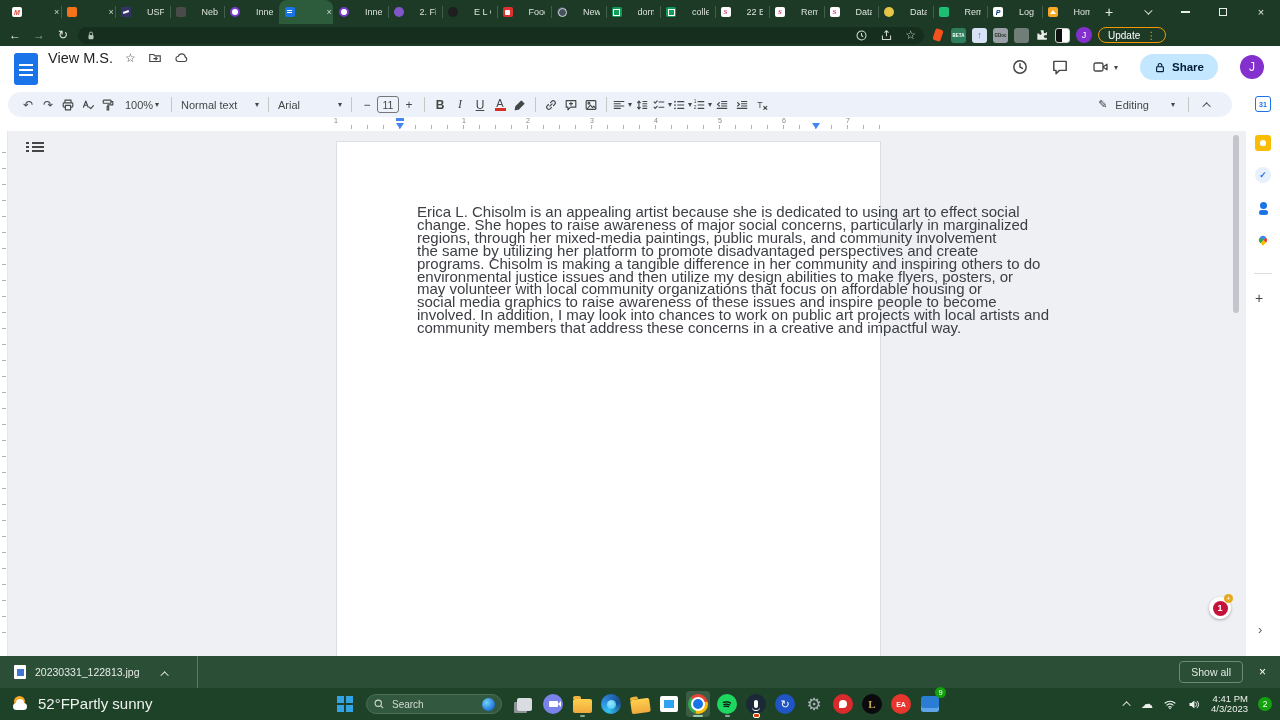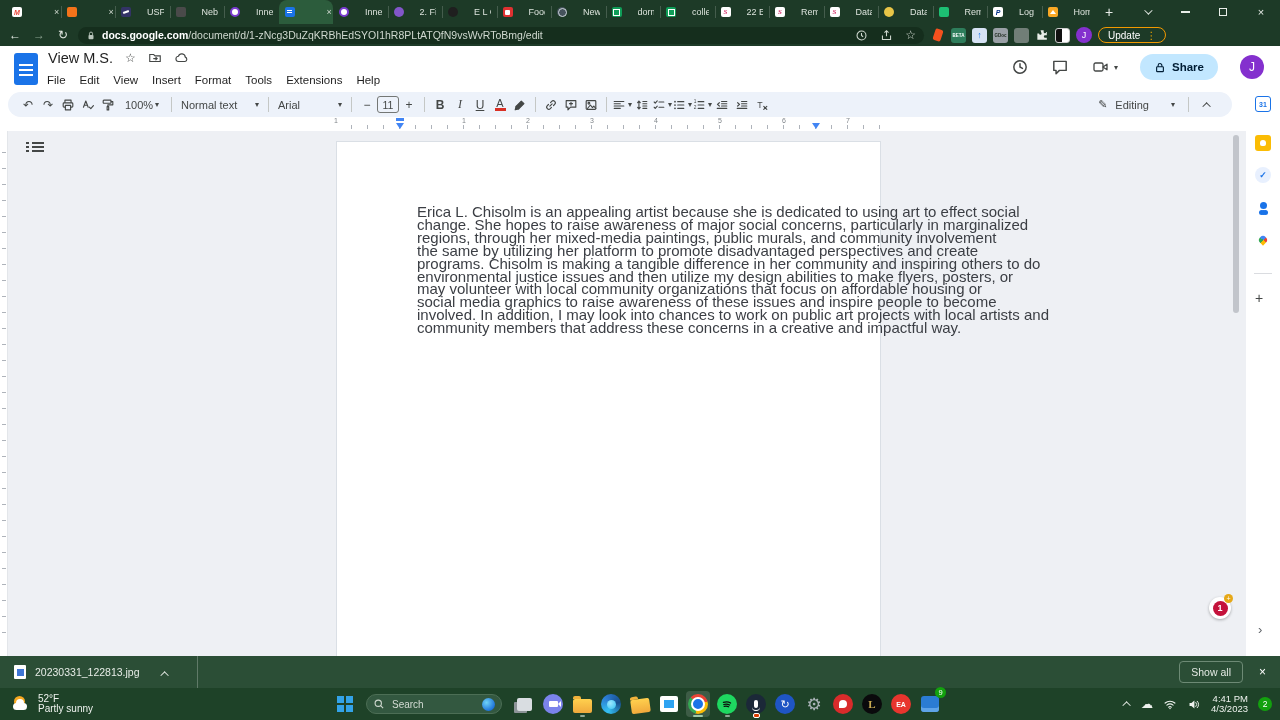--- a/index.html
+++ b/index.html
@@ -139,21 +139,21 @@
   .showall { border:1px solid #6d8a75; border-radius:4px; color:#e3e9e3; font-size:10.5px; padding:4px 11px; }
   .dl-close { color:#fff; font-size:12px; }
 
   
   #taskbar { position:absolute; left:0; top:688px; width:1280px; height:32px; background:#1e4228; display:flex; align-items:center; }
   .weather { display:flex; align-items:center; gap:6px; padding-left:12px; }
   .wx-ic { position:relative; width:20px; height:18px; }
   .wx-sun { position:absolute; left:2px; top:1px; width:11px; height:11px; background:#f6a821; border-radius:50%; }
   .wx-cloud { position:absolute; left:1px; top:8px; width:14px; height:7px; background:#fff; border-radius:6px; }
   .wx-cloud::after { content:""; position:absolute; left:3px; top:-4px; width:8px; height:8px; background:#fff; border-radius:50%; }
-  .wx-txt { display:flex; flex-direction:column; line-height:10px; color:#eef2ee; font-size:10px; }
+  .wx-txt { display:flex; flex-direction:row; line-height:10px; color:#eef2ee; font-size:15px; }
   .start { position:absolute; left:337px; top:8px; width:16px; height:16px; display:grid; grid-template-columns:7px 7px; grid-template-rows:7px 7px; gap:2px; }
   .start i { background:#33a3e8; }
   .searchpill { position:absolute; left:366px; top:6px; width:136px; height:20px; background:#335840; border:1px solid #4c6e55; border-radius:10px; display:flex; align-items:center; gap:7px; padding:0 6px; }
   .searchpill .stxt { color:#d4dcd4; font-size:10px; flex:1; }
   .bing-ic { width:13px; height:13px; border-radius:50%; background:radial-gradient(circle at 35% 35%, #6fd3f7, #1a6ed8 75%); }
   .apps { position:absolute; left:512px; top:3px; display:flex; gap:5px; }
   .app { width:24px; height:26px; display:flex; align-items:center; justify-content:center; position:relative; border-radius:4px; }
   .app.active { background:rgba(255,255,255,.14); }
   .app.active::after { content:""; position:absolute; bottom:0px; left:7px; width:10px; height:2.5px; background:#9fc9aa; border-radius:2px; }
   .app .dot { position:absolute; bottom:0; left:10px; width:5px; height:2.5px; background:#8fa796; border-radius:2px; }
@@ -293,21 +293,20 @@
 
 <div id="navbar">
   <span class="navic">←</span>
   <span class="navic dim">→</span>
   <span class="navic">↻</span>
   <div class="addr">
     <svg class="lock" width="10" height="11" viewBox="0 0 16 16">
         <rect x="4" y="7" width="8" height="7" rx="1.5" fill="#b8c4ba"></rect>
         <path d="M5.5 7V5a2.5 2.5 0 015 0v2" stroke="#b8c4ba" stroke-width="1.5" fill="none"></path>
       </svg>
-    <span class="url"><b>docs.google.com</b><span>/document/d/1-zNcg3DuZqKRBhEdSYOI1hR8PLtATQfN9vsWvRToBmg/edit</span></span>
     <span class="addr-right">
       <svg width="13" height="13" viewBox="0 0 16 16" fill="none" stroke="#cfd8cf" stroke-width="1.3">
           <circle cx="8" cy="8" r="5.5"></circle>
           <path d="M8 5v3l2 1.5"></path>
         </svg>
       <svg width="13" height="13" viewBox="0 0 16 16" fill="none" stroke="#cfd8cf" stroke-width="1.3">
           <path d="M3 8v5h10V8"></path>
           <path d="M8 2v7M5.5 4.5L8 2l2.5 2.5"></path>
         </svg>
       <span style="font-size:12px">☆</span>
@@ -334,30 +333,20 @@
   <div class="title-row">
     <span class="doc-title">View M.S.</span>
     <span class="hdr-ic">☆</span>
     <svg class="hdr-ic" width="14" height="14" viewBox="0 0 16 16" fill="none" stroke="#444746" stroke-width="1.3">
         <path d="M2 4h4.5L8 5.5h6V12H2z"></path>
         <path d="M6.5 8.7h4M9 7.2l1.5 1.5L9 10.2" stroke-linecap="round"></path>
       </svg>
     <svg class="hdr-ic" width="15" height="14" viewBox="0 0 16 16" fill="none" stroke="#444746" stroke-width="1.3">
         <path d="M4.8 12a3 3 0 01-.3-6A4 4 0 0112.3 7 2.6 2.6 0 0112 12z"></path>
       </svg>
-  </div>
-  <div class="menu-row">
-    <span class="menu-item">File</span>
-    <span class="menu-item">Edit</span>
-    <span class="menu-item">View</span>
-    <span class="menu-item">Insert</span>
-    <span class="menu-item">Format</span>
-    <span class="menu-item">Tools</span>
-    <span class="menu-item">Extensions</span>
-    <span class="menu-item">Help</span>
   </div>
   <div class="hdr-right">
     <svg width="18" height="18" viewBox="0 0 16 16" fill="none" stroke="#444746" stroke-width="1.3" stroke-linecap="round">
         <circle cx="8" cy="8" r="5.5"></circle>
         <path d="M8 5v3l2.2 1.3"></path>
       </svg>
     <svg width="18" height="18" viewBox="0 0 16 16" fill="none" stroke="#444746" stroke-width="1.3" stroke-linejoin="round">
         <path d="M2.5 3h11v8h-6l-3 3v-3h-2z"></path>
       </svg>
     <span style="display:flex;align-items:center;gap:4px">

